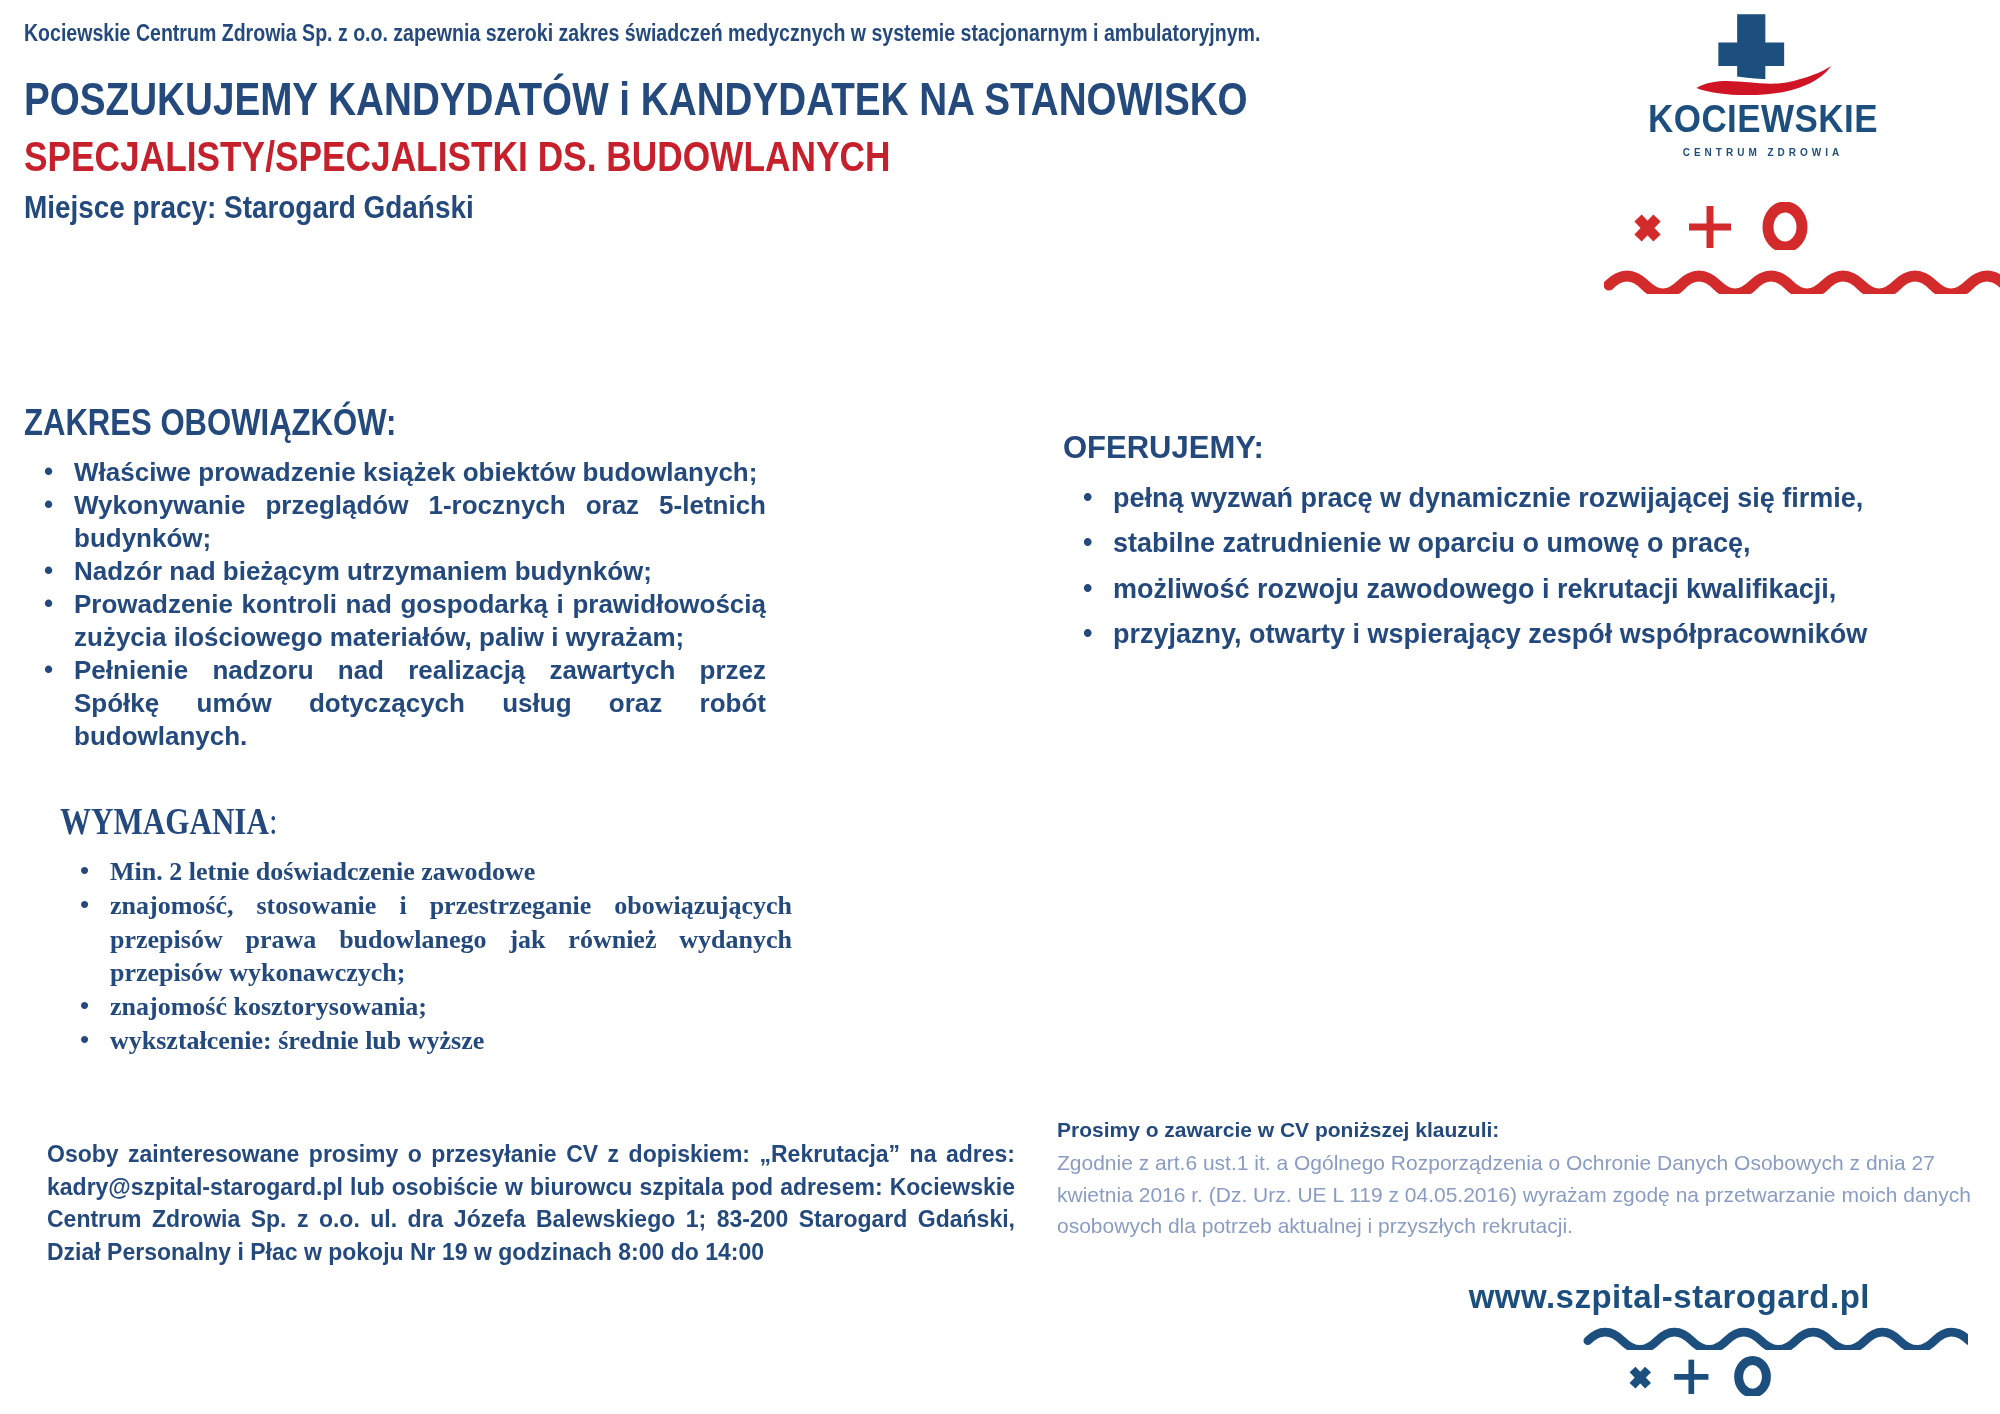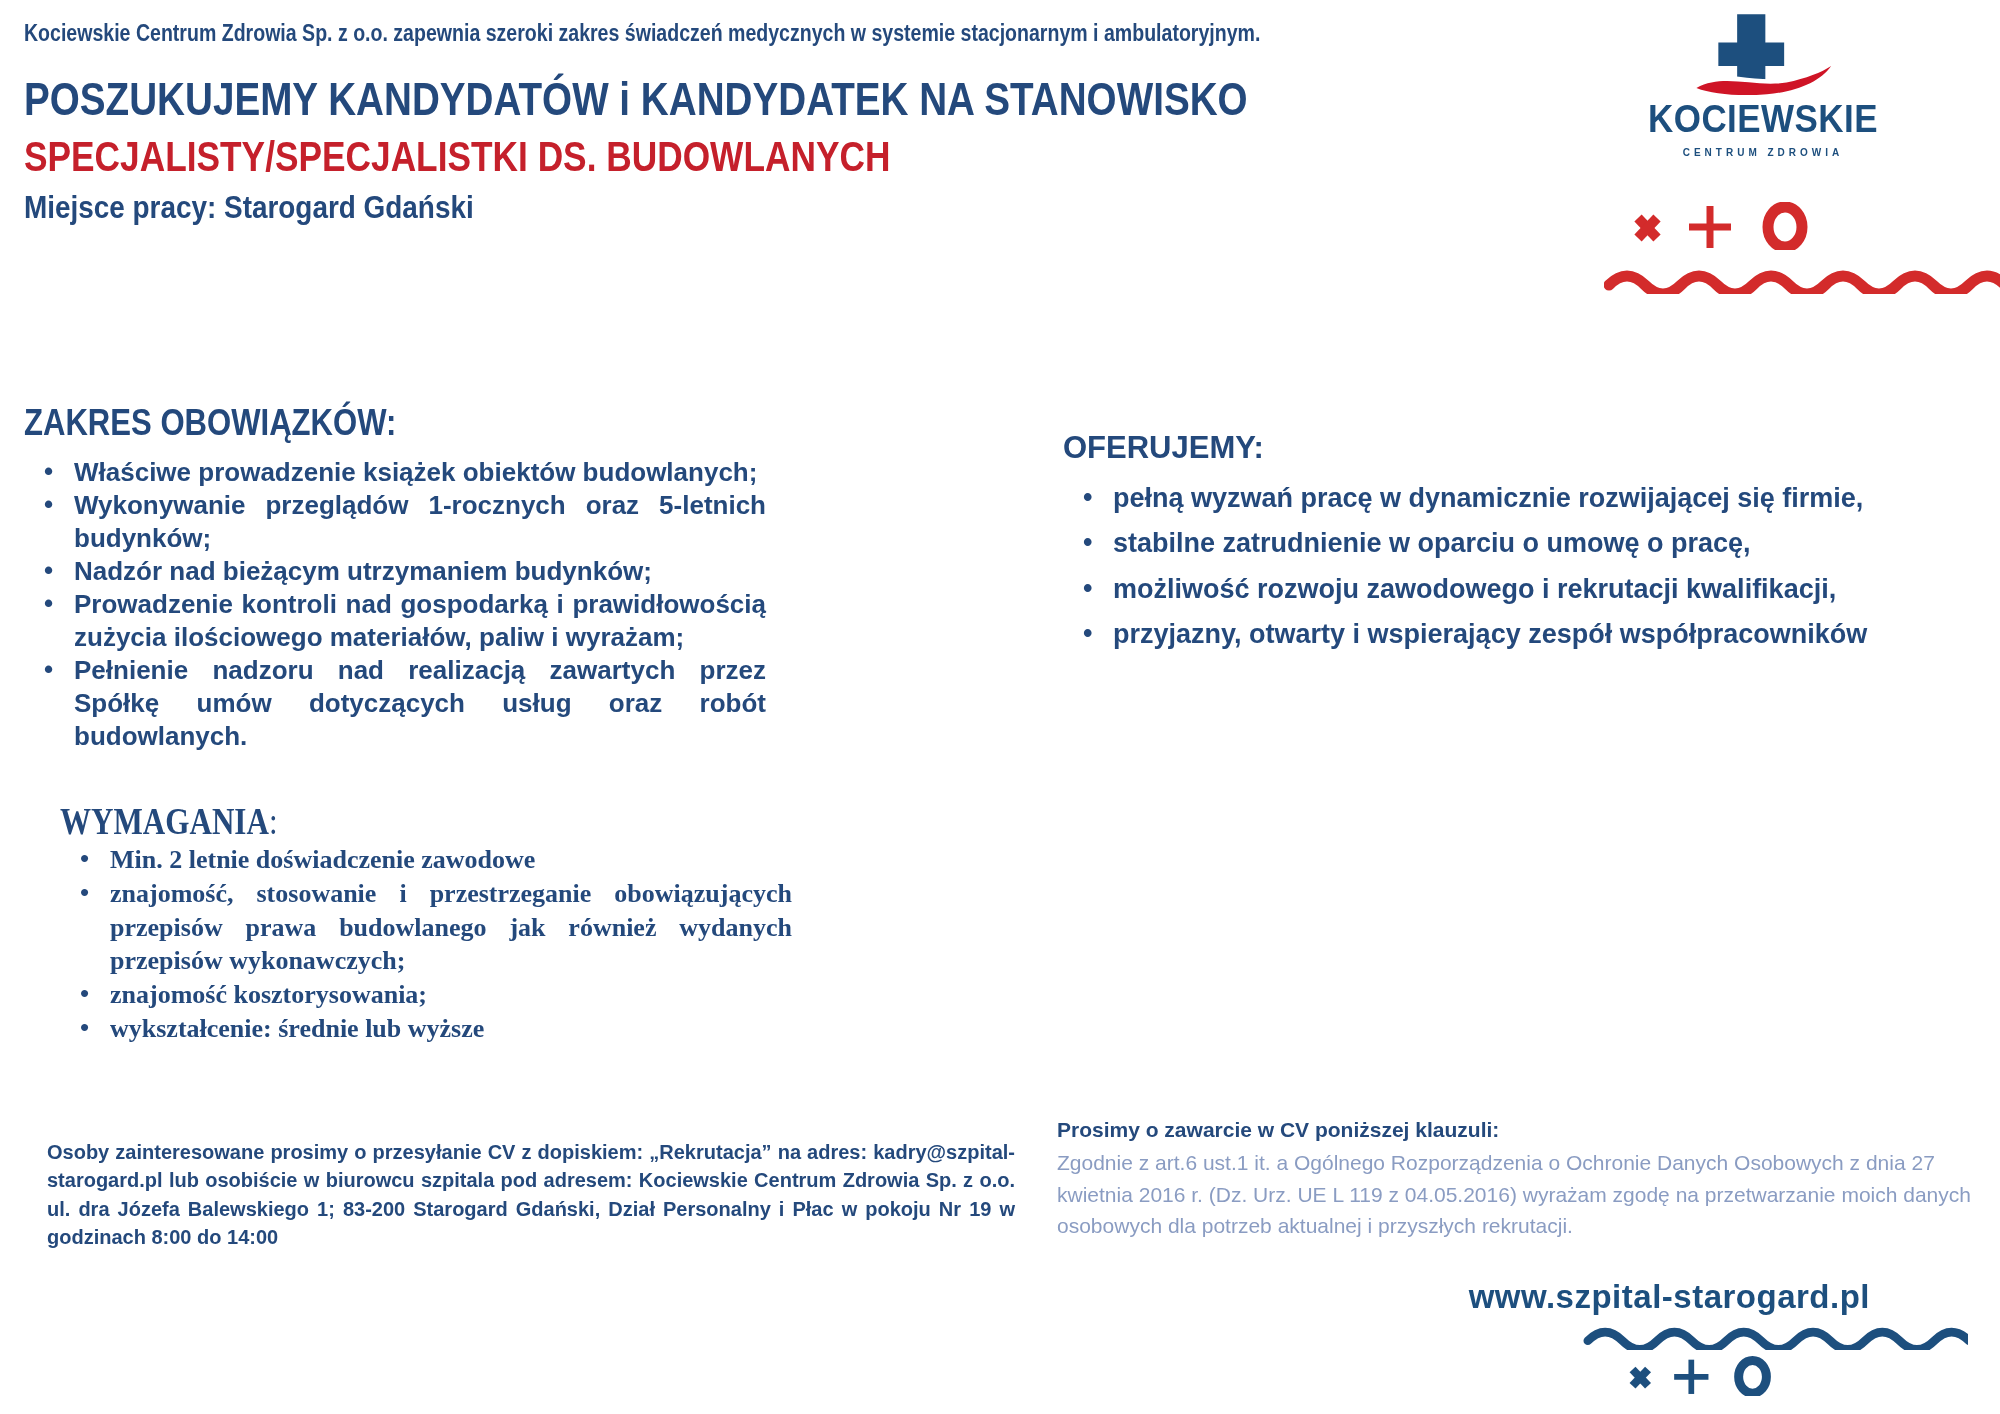--- a/index.html
+++ b/index.html
@@ -49,29 +49,29 @@
 
   
   .section h2{font-size:37px;font-weight:bold;}
   .duties{left:24px;top:402px;width:742px;}
   .duties ul{margin-top:12px;font-size:26px;font-weight:bold;line-height:1.27;text-align:justify;}
   .offer{left:1063px;top:430px;width:900px;}
   .offer h2{font-size:31px;font-weight:bold;}
   .offer ul{margin-top:16px;font-size:27px;font-weight:bold;line-height:1.2;}
   .offer li{margin-bottom:13px;}
   .requirements{left:60px;top:800px;width:732px;font-family:Liberation Serif, serif;}
-  .requirements ul{font-size:26px;font-weight:bold;line-height:1.3;text-align:justify;}
+  .requirements ul{margin-top:12px;font-size:26px;font-weight:bold;line-height:1.3;text-align:justify;}
   .colon-light{font-weight:normal;}
 
   ul.blist{list-style:none;padding-left:50px;}
   ul.blist li{position:relative;}
   ul.blist li::before{content:"\2022";position:absolute;left:-30px;top:-1px;}
 
   
-  .contact{left:47px;top:1138px;width:968px;font-size:20px;font-weight:bold;text-align:justify;line-height:1.42;}
+  .contact{left:47px;top:1138px;width:968px;font-size:23px;font-weight:bold;text-align:justify;line-height:1.42;}
   .rodo{left:1057px;top:1118px;width:918px;}
   .rodo h3{font-size:21px;font-weight:bold;}
   .rodo p{font-size:21px;color:var(--muted);line-height:1.5;margin-top:5px;font-weight:normal;}
   .website{left:1400px;top:1278px;width:470px;text-align:right;font-size:33px;font-weight:bold;color:var(--logo-blue);letter-spacing:0.5px;}
 </style>
 </head>
 <body>
 
 <div class="page">
 

